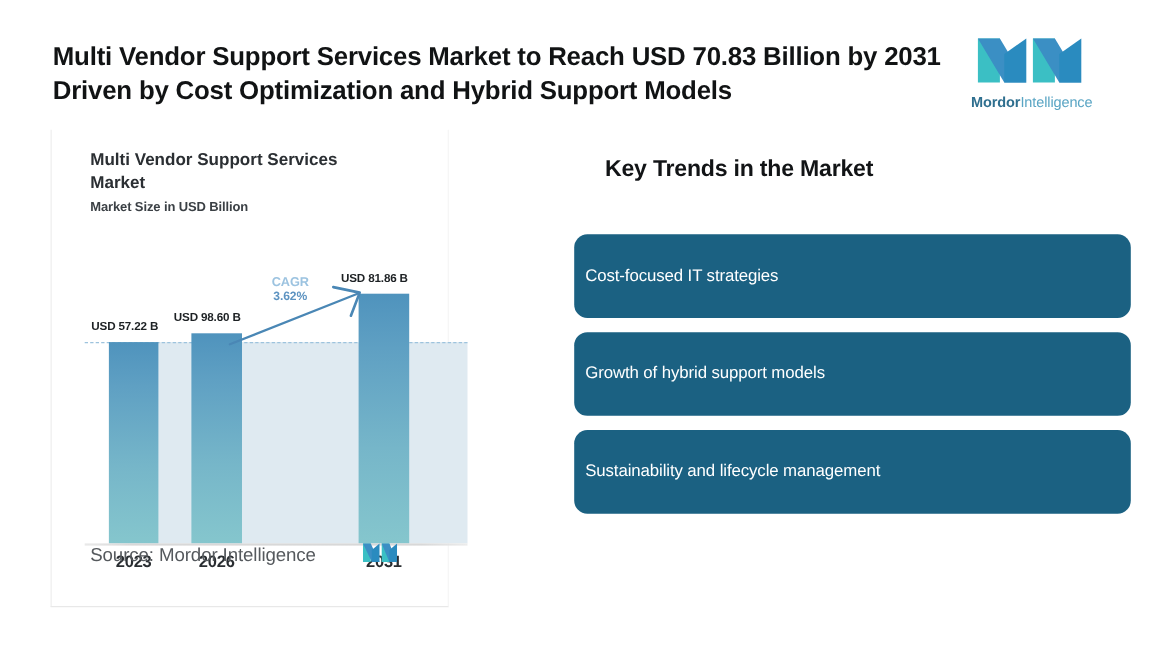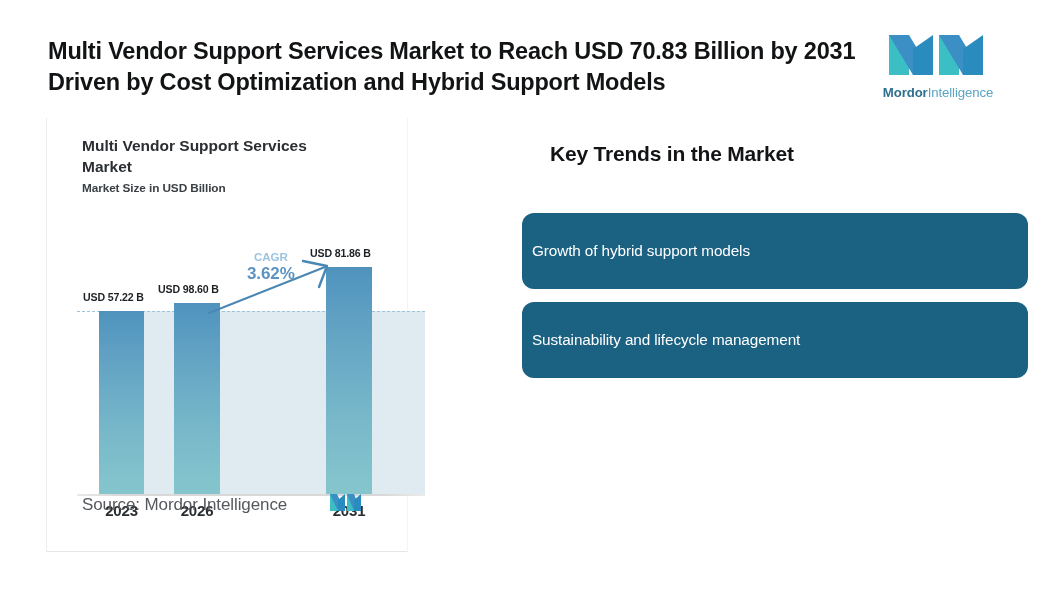--- a/index.html
+++ b/index.html
@@ -70,21 +70,21 @@
     white-space: nowrap; letter-spacing: -0.15px;
   }
   .ylabel {
     position: absolute; font-size: 15px; font-weight: bold; color: #2a2e32;
     white-space: nowrap; letter-spacing: -0.2px;
   }
   .cagr {
     position: absolute; text-align: center; line-height: 1.18; white-space: nowrap;
   }
   .cagr .c1 { display:block; font-size: 11.6px; font-weight: bold; color: #9cc3e0; letter-spacing:-0.1px;}
-  .cagr .c2 { display:block; font-size: 17px; font-weight: bold; color: #5d93c1; letter-spacing:-0.1px;}
+  .cagr .c2 { display:block; font-size: 11px; font-weight: bold; color: #5d93c1; letter-spacing:-0.1px;}
   .arrow-svg { position: absolute; left: 216px; top: 258px; width: 126px; height: 62px; }
 
   .source {
     position: absolute; left: 35px; top: 377px;
     font-size: 17px; color: #55595d; letter-spacing: -0.1px;
   }
   .source-mark { position: absolute; left: 283px; top: 375px; width: 31px; height: 19px; }
 
   
   .trends-title {
@@ -176,20 +176,23 @@
         <polygon points="17,1 24,1 31,18 24,18" fill="#3b8fc4"></polygon>
         <polygon points="31,1 31,18 24,18 24,7" fill="#2a8bbf"></polygon>
       </svg>
     </div>
   </div>
 
   <div class="trends-title">Key Trends in the Market</div>
 
   <div class="cards">
     <div class="trend-card">
+      <span class="txt">Cost-focused IT strategies</span>
+    </div>
+    <div class="trend-card">
       <span class="txt">Growth of hybrid support models</span>
     </div>
     <div class="trend-card">
       <span class="txt">Sustainability and lifecycle management</span>
     </div>
   </div>
 
 </div>
 
 </body></html>

